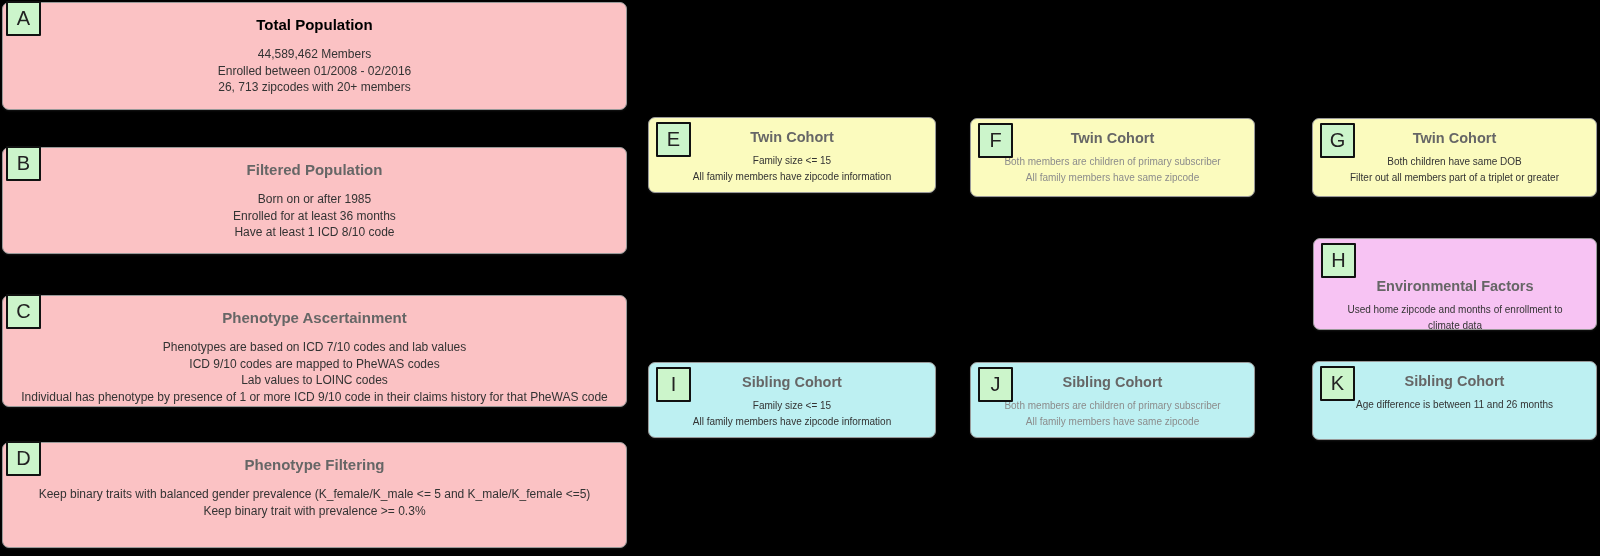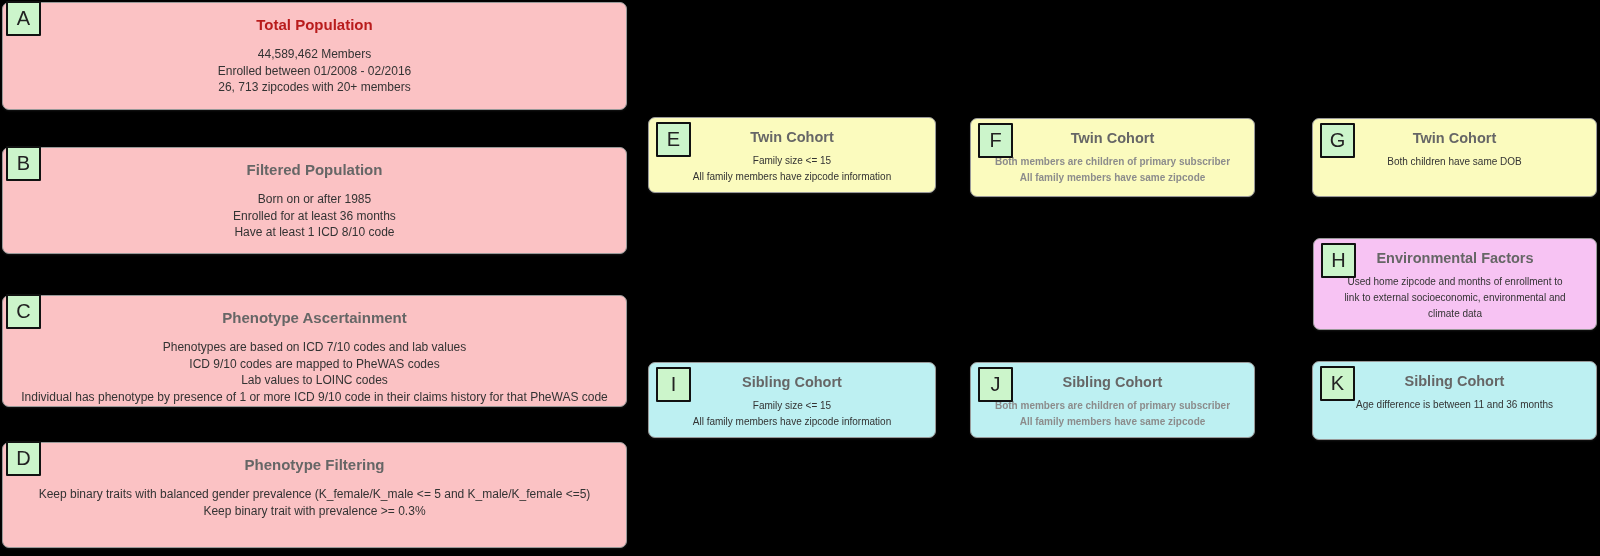--- a/index.html
+++ b/index.html
@@ -26,21 +26,21 @@
     font-size:15px;
     color:#666;
     white-space:nowrap;
   }
   .node .line{
     font-size:12px;
     line-height:16.5px;
     color:#333;
     white-space:nowrap;
   }
-  .node.muted .line{color:#8c8c8c;font-weight:bold;}
+  .node.muted .line{color:#8c8c8c;}
   
   .node.big{padding-top:13px;}
   .node.big .title{margin-bottom:13px;}
   
   .node.cohort{padding-top:11px;}
   .node.cohort .title{margin-bottom:8px;font-size:14.5px;}
   .node.cohort .line{font-size:10px;line-height:16px;}
   .badge{
     position:absolute;
     box-sizing:border-box;
@@ -69,21 +69,21 @@
   #box-J{left:970px; top:362px; width:285px; height:76px;}
   #box-K{left:1312px;top:361px; width:285px; height:79px;}
 </style>
 </head>
 <body>
 
 <div class="canvas">
 
   <div class="node big" id="box-A" style="background: rgb(251, 194, 196); border-color: rgb(153, 153, 153);">
     <span class="badge" style="background: rgb(204, 245, 203); border-color: rgb(17, 17, 17);">A</span>
-    <div class="title" style="color: #b91c1c;">Total Population</div>
+    <div class="title" style="color: #000000;">Total Population</div>
     <div class="line">44,589,462 Members</div>
     <div class="line">Enrolled between 01/2008 - 02/2016</div>
     <div class="line">26, 713 zipcodes with 20+ members</div>
   </div>
 
   <div class="node big" id="box-B" style="background: rgb(251, 194, 196); border-color: rgb(153, 153, 153);">
     <span class="badge" style="background: rgb(204, 245, 203); border-color: rgb(17, 17, 17);">B</span>
     <div class="title" style="color: rgb(102, 102, 102);">Filtered Population</div>
     <div class="line">Born on or after 1985</div>
     <div class="line">Enrolled for at least 36 months</div>
@@ -117,43 +117,43 @@
     <span class="badge" style="background: rgb(204, 245, 203); border-color: rgb(17, 17, 17);">F</span>
     <div class="title" style="color: rgb(102, 102, 102);">Twin Cohort</div>
     <div class="line">Both members are children of primary subscriber</div>
     <div class="line">All family members have same zipcode</div>
   </div>
 
   <div class="node cohort" id="box-G" style="background: rgb(251, 251, 190); border-color: rgb(153, 153, 153);">
     <span class="badge" style="background: rgb(204, 245, 203); border-color: rgb(17, 17, 17);">G</span>
     <div class="title" style="color: rgb(102, 102, 102);">Twin Cohort</div>
     <div class="line">Both children have same DOB</div>
+    <div class="line">Filter out all members part of a triplet or greater</div>
   </div>
 
   <div class="node cohort" id="box-H" style="background: rgb(247, 195, 243); border-color: rgb(153, 153, 153);">
     <span class="badge" style="background: rgb(204, 245, 203); border-color: rgb(17, 17, 17);">H</span>
-    <div class="title" style="color: rgb(102, 102, 102);">Environmental Factors</div>
+    <div class="title" style="color: rgb(102, 102, 102); margin-top: 28px;">Environmental Factors</div>
     <div class="line">Used home zipcode and months of enrollment to</div>
-    <div class="line">link to external socioeconomic, environmental and</div>
     <div class="line">climate data</div>
   </div>
 
   <div class="node cohort" id="box-I" style="background: rgb(189, 240, 242); border-color: rgb(153, 153, 153);">
     <span class="badge" style="background: rgb(204, 245, 203); border-color: rgb(17, 17, 17);">I</span>
     <div class="title" style="color: rgb(102, 102, 102);">Sibling Cohort</div>
     <div class="line">Family size &lt;= 15</div>
     <div class="line">All family members have zipcode information</div>
   </div>
 
   <div class="node cohort muted" id="box-J" style="background: rgb(189, 240, 242); border-color: rgb(153, 153, 153);">
     <span class="badge" style="background: rgb(204, 245, 203); border-color: rgb(17, 17, 17);">J</span>
     <div class="title" style="color: rgb(102, 102, 102);">Sibling Cohort</div>
     <div class="line">Both members are children of primary subscriber</div>
     <div class="line">All family members have same zipcode</div>
   </div>
 
   <div class="node cohort" id="box-K" style="background: rgb(189, 240, 242); border-color: rgb(153, 153, 153);">
     <span class="badge" style="background: rgb(204, 245, 203); border-color: rgb(17, 17, 17);">K</span>
     <div class="title" style="color: rgb(102, 102, 102);">Sibling Cohort</div>
-    <div class="line">Age difference is between 11 and 36 months</div>
+    <div class="line">Age difference is between 11 and 26 months</div>
   </div>
 
 </div>
 
 </body></html>

